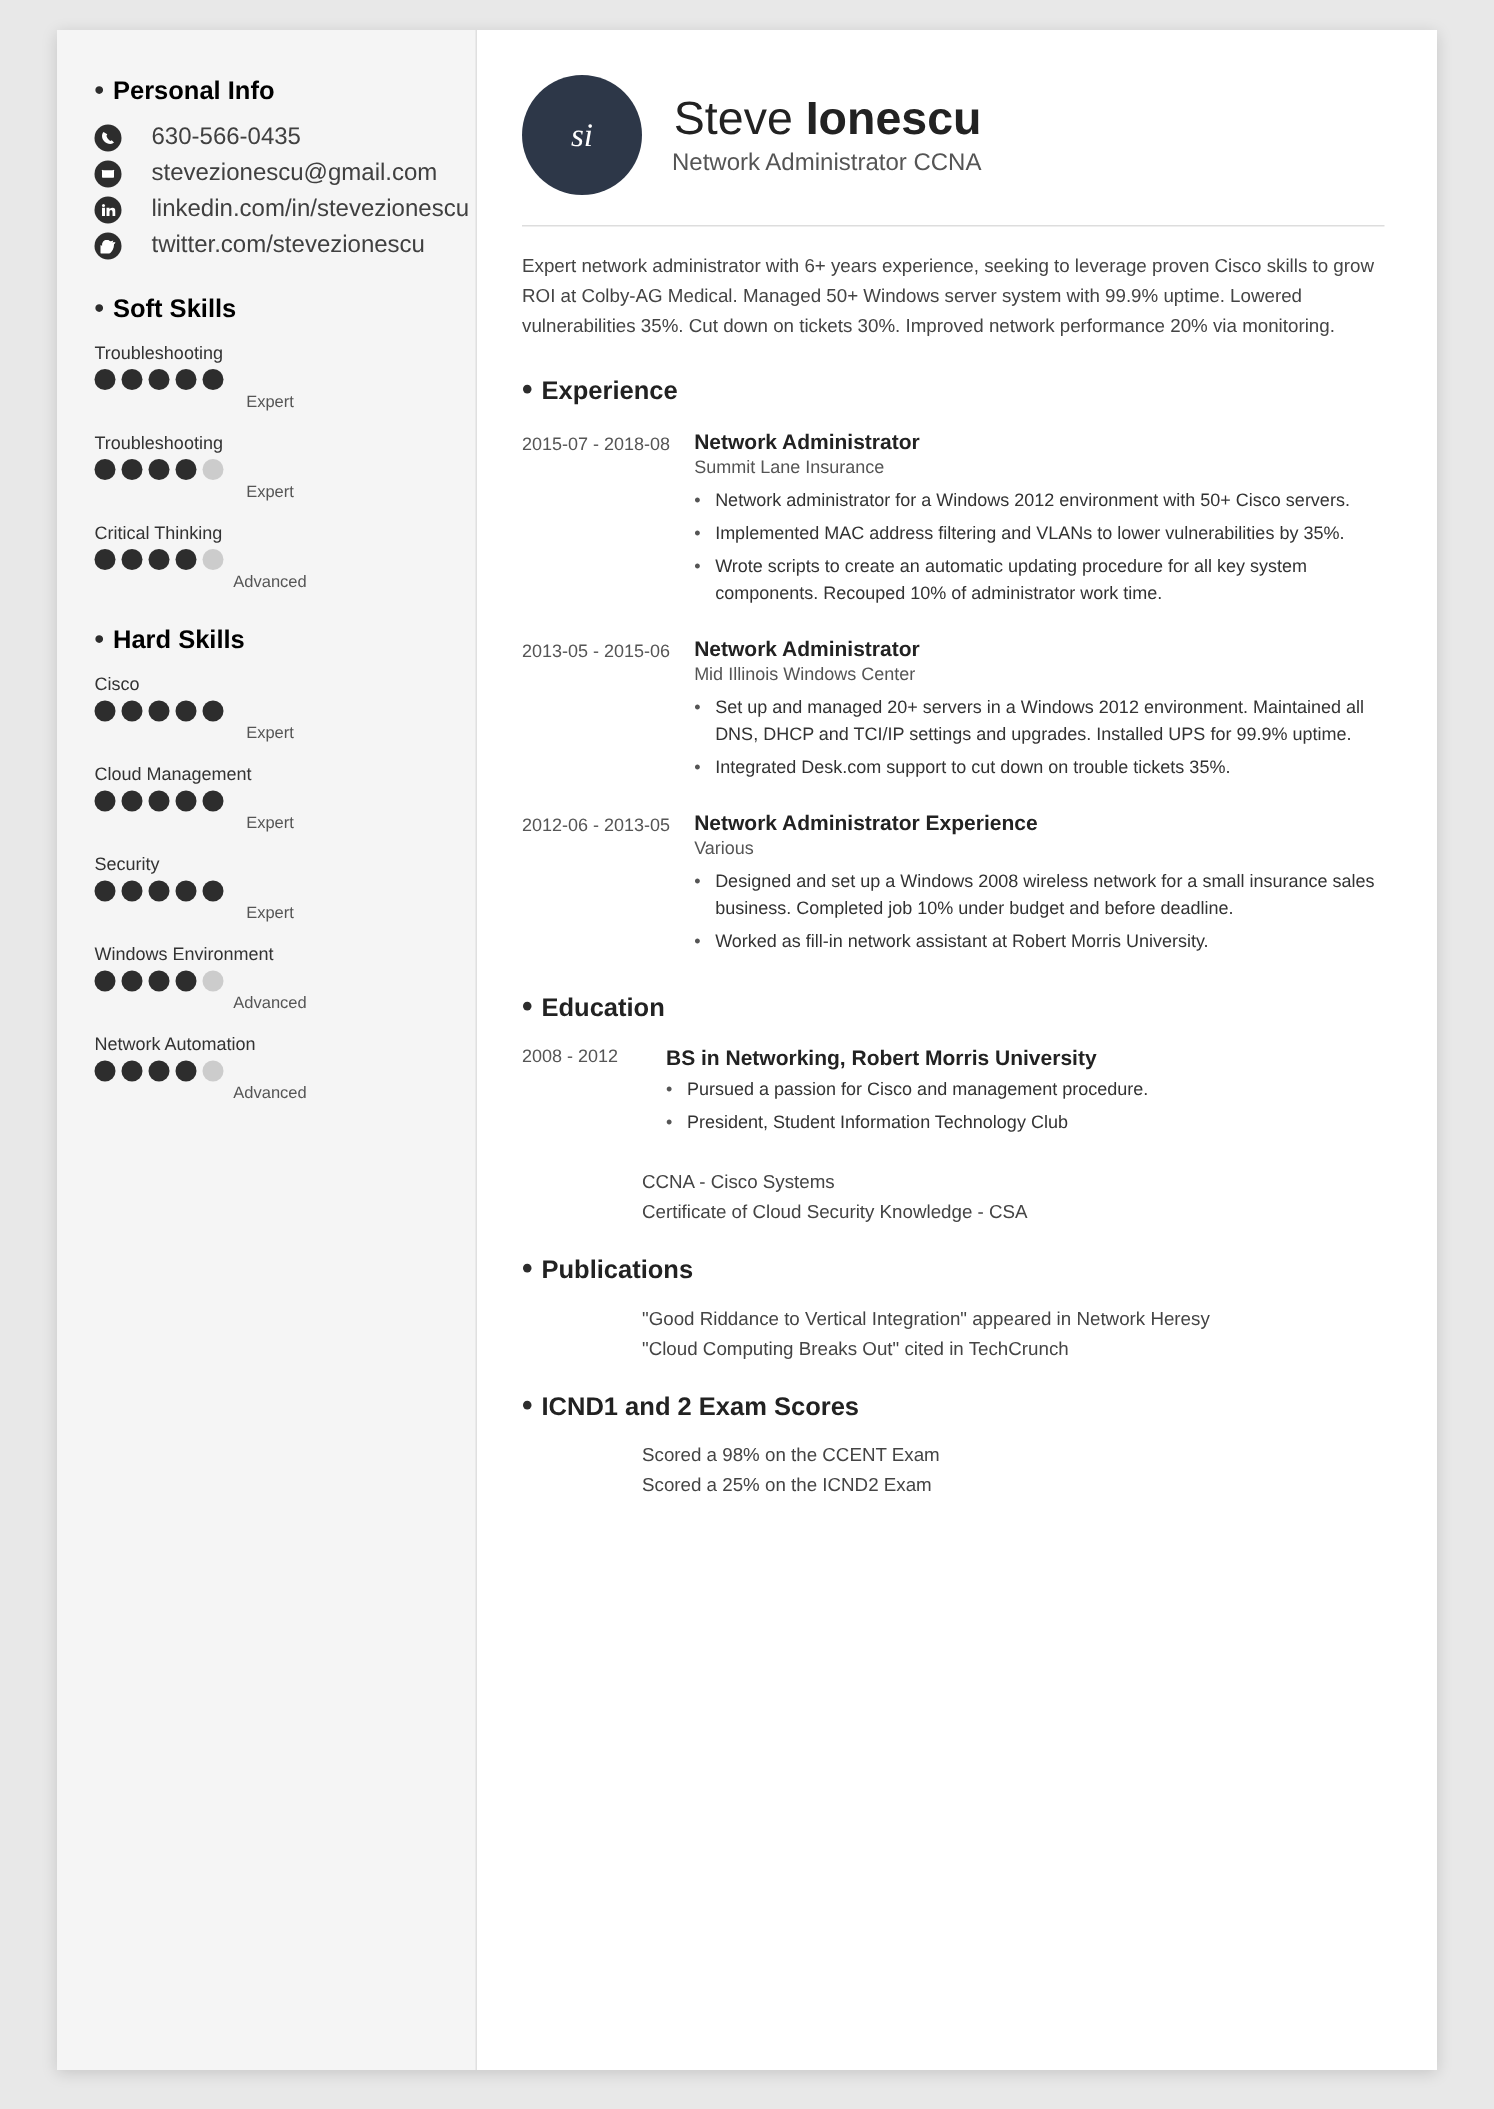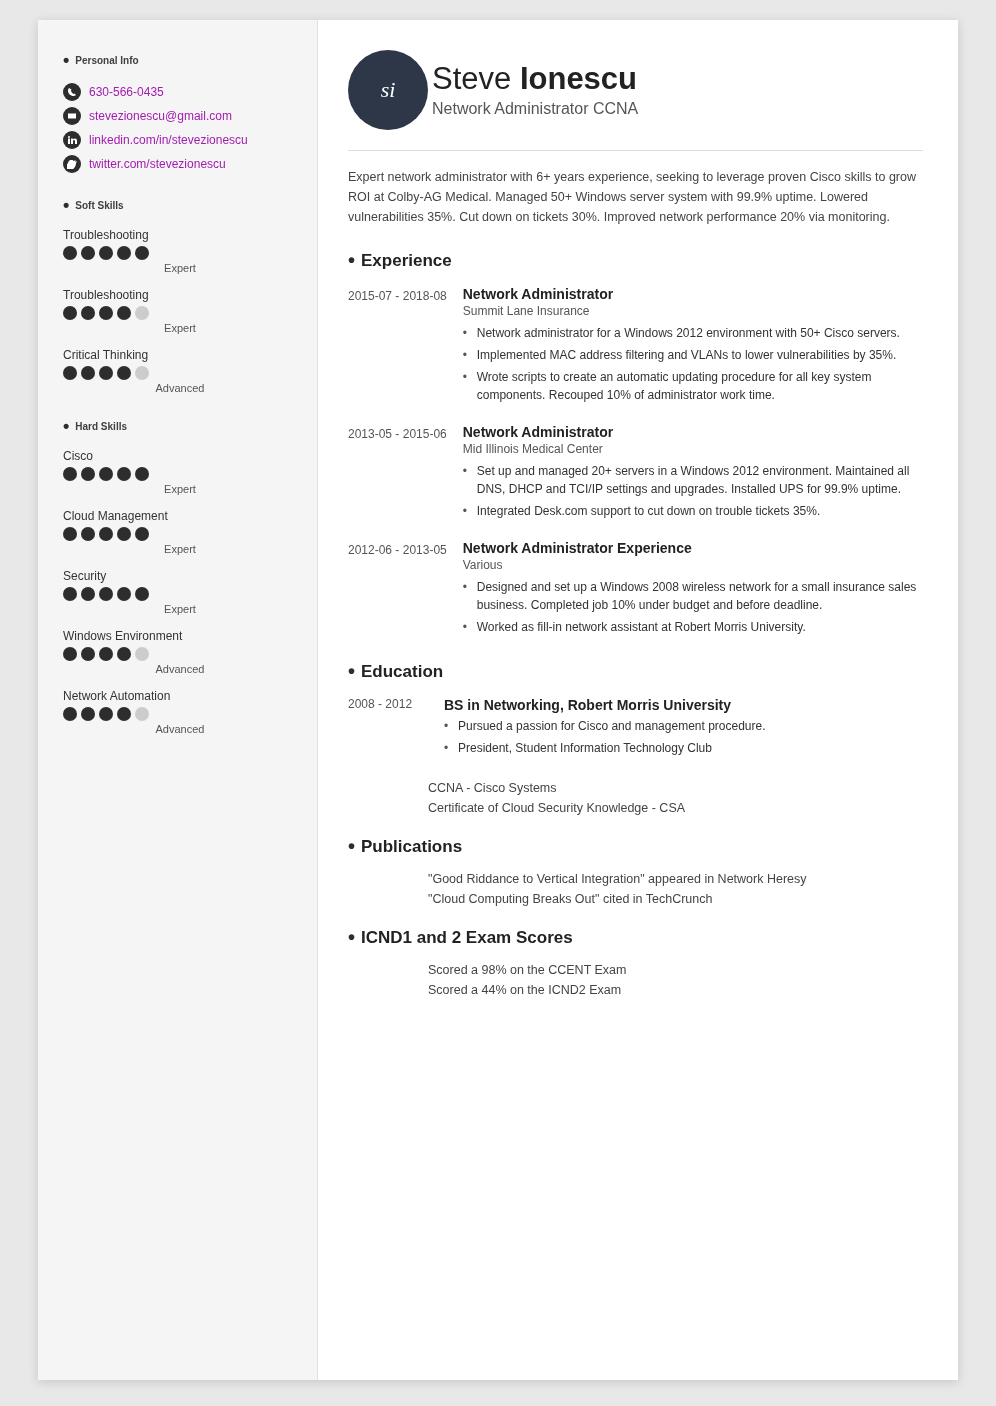--- a/index.html
+++ b/index.html
@@ -22,40 +22,40 @@
     }
     
     .left-col {
       width: 280px;
       min-width: 280px;
       background: #f5f5f5;
       padding: 30px 20px 30px 25px;
       border-right: 1px solid #e0e0e0;
     }
     .section-header {
-      font-size: 10px;
+      font-size: 17px;
       font-weight: bold;
-      color: #404040;
+      color: #000000;
       margin-bottom: 12px;
       display: flex;
       align-items: center;
       gap: 6px;
     }
     .section-header::before {
       content: '•';
       color: #2d2d2d;
       font-size: 18px;
     }
     .personal-info-section { margin-bottom: 22px; }
     .contact-item {
       display: flex;
       align-items: center;
-      gap: 8px;
-      font-size: 12px;
-      color: #a21caf;
+      gap: 20px;
+      font-size: 16px;
+      color: #404040;
       margin-bottom: 6px;
     }
     .contact-icon {
       width: 18px;
       height: 18px;
       border-radius: 50%;
       background: #2d2d2d;
       display: flex;
       align-items: center;
       justify-content: center;
@@ -95,22 +95,23 @@
     .hard-skills-section { margin-bottom: 22px; }
 
     
     .right-col {
       flex: 1;
       padding: 30px 35px 30px 30px;
     }
     .header-section {
       display: flex;
       align-items: center;
-      gap: 4px;
+      gap: 20px;
       margin-bottom: 20px;
+      text-align: right;
     }
     .avatar {
       width: 80px;
       height: 80px;
       border-radius: 50%;
       background: #2d3748;
       display: flex;
       align-items: center;
       justify-content: center;
       flex-shrink: 0;
@@ -423,21 +424,21 @@
           </ul>
         </div>
       </div>
 
       <div class="experience-item">
         <div class="exp-dates">
           <span>2013-05 - 2015-06</span>
         </div>
         <div class="exp-content">
           <div class="exp-title">Network Administrator</div>
-          <div class="exp-company">Mid Illinois Medical Center</div>
+          <div class="exp-company">Mid Illinois Windows Center</div>
           <ul class="exp-bullets">
             <li>Set up and managed 20+ servers in a Windows 2012 environment. Maintained all DNS, DHCP and TCI/IP settings and upgrades. Installed UPS for 99.9% uptime.</li>
             <li>Integrated Desk.com support to cut down on trouble tickets 35%.</li>
           </ul>
         </div>
       </div>
 
       <div class="experience-item">
         <div class="exp-dates">
           <span>2012-06 - 2013-05</span>
@@ -474,18 +475,18 @@
 
     <div class="right-section">
       <div class="right-section-header">Publications</div>
       <div class="pub-item">"Good Riddance to Vertical Integration" appeared in Network Heresy</div>
       <div class="pub-item">"Cloud Computing Breaks Out" cited in TechCrunch</div>
     </div>
 
     <div class="right-section">
       <div class="right-section-header">ICND1 and 2 Exam Scores</div>
       <div class="exam-item">Scored a 98% on the CCENT Exam</div>
-      <div class="exam-item">Scored a 44% on the ICND2 Exam</div>
+      <div class="exam-item">Scored a 25% on the ICND2 Exam</div>
     </div>
 
   </div>
 
 </div>
 
 </body></html>

